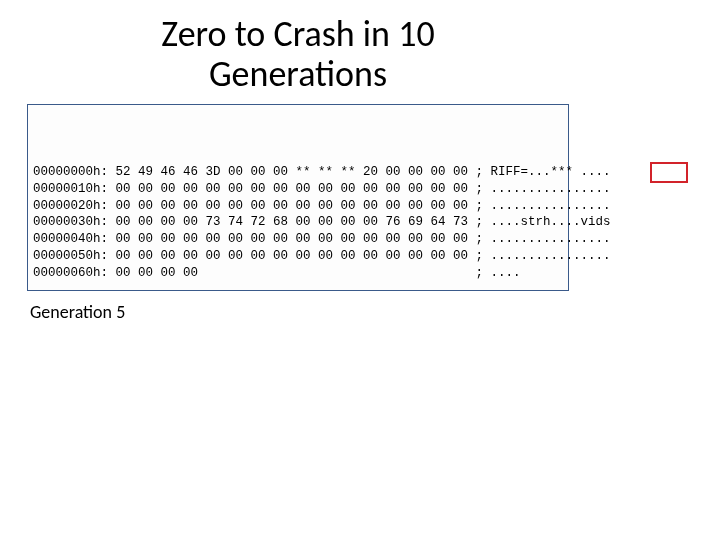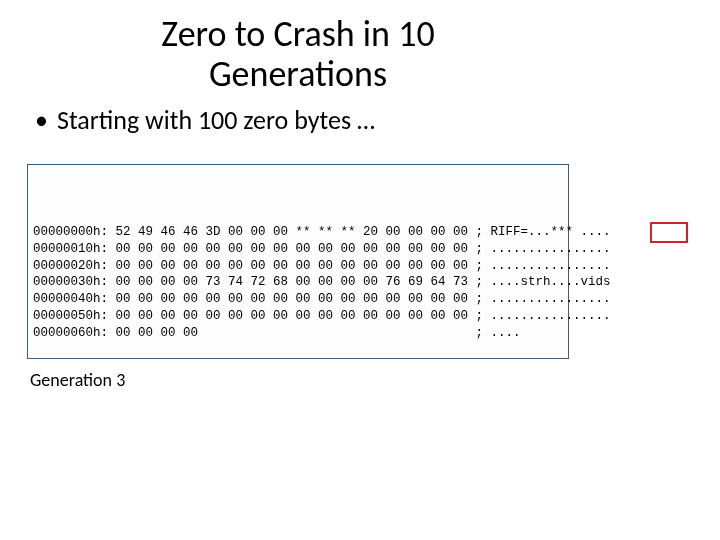--- a/index.html
+++ b/index.html
@@ -39,21 +39,21 @@
   }
   .bullets li::before {
     content: "•";
     position: absolute;
     left: 0;
     top: 0;
   }
   .hex-block {
     border: 1px solid #3a5a8a;
     background: #fdfdfd;
-    padding: 8px 10px 16px 5px;
+    padding: 8px 10px 8px 5px;
     font-family: "Courier New", monospace;
     font-size: 12.5px;
     line-height: 1.35;
     white-space: pre;
     letter-spacing: 0;
     position: relative;
     margin: 0 2px;
   }
   .hex-row { display: block; }
   .caption {
@@ -68,22 +68,21 @@
   }
 </style>
 </head>
 <body>
 
 <div class="slide">
 
   <div class="title">Zero to Crash in 10 Generations</div>
 
   <ul class="bullets">
-    <li>Starting with 100 zero bytes …</li>
   </ul>
 
   <div class="hex-block" id="hex-block">
     <div class="highlight-box" id="hl" style="top: 57px; left: 622px; width: 34px; height: 17px;"></div>
   <span class="hex-row">00000000h: 52 49 46 46 3D 00 00 00 ** ** ** 20 00 00 00 00 ; RIFF=...*** ....</span><span class="hex-row">00000010h: 00 00 00 00 00 00 00 00 00 00 00 00 00 00 00 00 ; ................</span><span class="hex-row">00000020h: 00 00 00 00 00 00 00 00 00 00 00 00 00 00 00 00 ; ................</span><span class="hex-row">00000030h: 00 00 00 00 73 74 72 68 00 00 00 00 76 69 64 73 ; ....strh....vids</span><span class="hex-row">00000040h: 00 00 00 00 00 00 00 00 00 00 00 00 00 00 00 00 ; ................</span><span class="hex-row">00000050h: 00 00 00 00 00 00 00 00 00 00 00 00 00 00 00 00 ; ................</span><span class="hex-row">00000060h: 00 00 00 00                                     ; ....</span></div>
 
-  <div class="caption">Generation 3</div>
+  <div class="caption">Generation 5</div>
 
 </div>
 
 </body></html>

